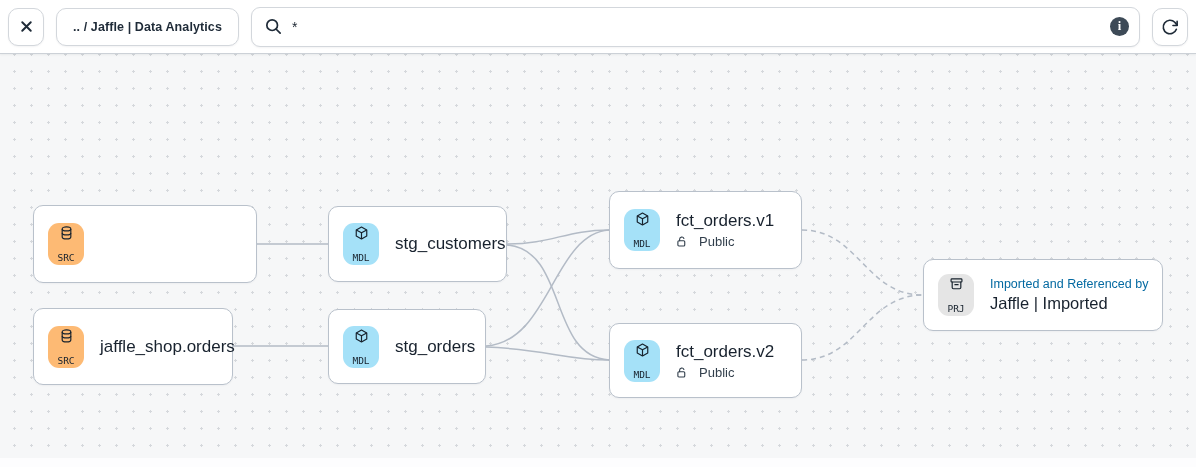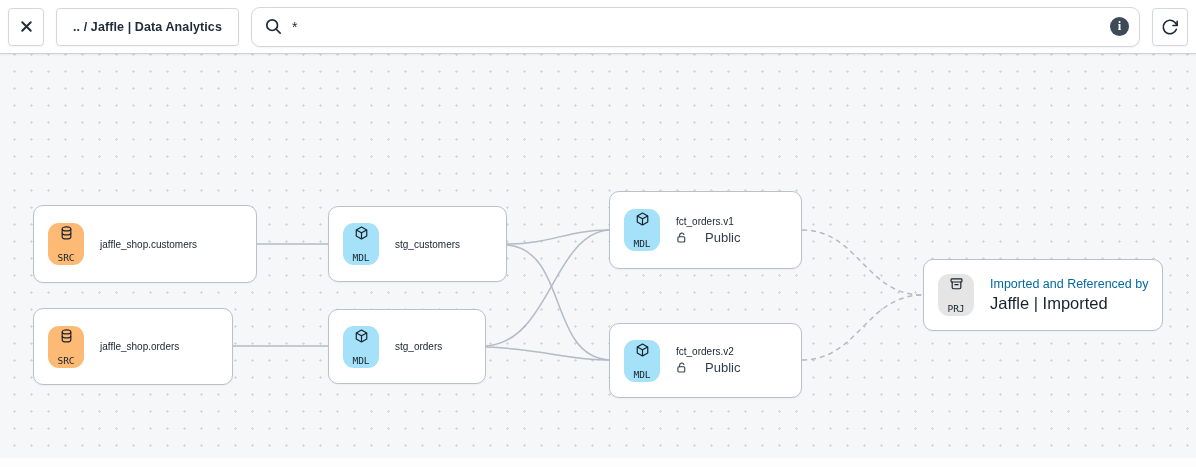--- a/index.html
+++ b/index.html
@@ -4,21 +4,21 @@
 <style>
   * { margin:0; padding:0; box-sizing:border-box; }
   html,body { width:1196px; height:467px; overflow:hidden; background:#ffffff;
     font-family:"Liberation Sans", sans-serif; color:#1a2430; }
   .app { position:relative; width:1196px; height:467px; }
 
   
   .toolbar { position:absolute; top:0; left:0; right:0; height:54px; background:#ffffff;
     border-bottom:1px solid #ccd1d7; box-shadow:0 1px 2px rgba(20,30,40,.06);
     display:flex; align-items:center; padding:0 8px; gap:12px; z-index:5; }
-  .tb-btn { background:#fff; border:1px solid #d3d7dc; border-radius:4px; height:38px;
+  .tb-btn { background:#fff; border:1px solid #d3d7dc; border-radius:10px; height:38px;
     display:flex; align-items:center; justify-content:center; cursor:pointer;
     box-shadow:0 1px 2px rgba(16,24,40,.05); color:#1f2b38; }
   .tb-btn.square { width:36px; flex:0 0 auto; }
   .tb-btn.crumb { padding:0 16px; font-size:12.5px; font-weight:700; letter-spacing:.1px;
     white-space:nowrap; flex:0 0 auto; }
   .searchbox { flex:1; height:40px; background:#fff; border:1px solid #d3d7dc; border-radius:9px;
     box-shadow:0 1px 2px rgba(16,24,40,.05); display:flex; align-items:center;
     padding:0 10px 0 12px; gap:9px; }
   .searchbox input { flex:1; border:none; outline:none; font-size:14px; color:#1a2430;
     font-family:"Liberation Sans", sans-serif; background:transparent; }
@@ -39,24 +39,24 @@
     box-shadow:0 1px 2px rgba(16,24,40,.04); }
   .badge { width:36px; height:42px; border-radius:11px; flex:0 0 auto;
     display:flex; flex-direction:column; align-items:center; justify-content:center; gap:12px; }
   .badge svg { display:block; }
   .badge .btxt { font-family:"DejaVu Sans Mono", monospace; font-size:9.5px; line-height:10px;
     color:#17222d; letter-spacing:0; }
   .badge.src { background:#fdba74; }
   .badge.mdl { background:#a5e1f8; }
   .badge.prj { background:#e5e5e5; }
   .ntext { display:flex; flex-direction:column; justify-content:center; gap:3px; min-width:0; }
-  .title { font-size:10px; font-weight:500; color:#18222e; white-space:nowrap; }
+  .title { font-size:17px; font-weight:500; color:#18222e; white-space:nowrap; }
   .title.big { font-size:16.5px; }
   .subtitle { font-size:12.5px; color:#0369a1; white-space:nowrap; }
-  .access { display:flex; align-items:center; gap:17px; color:#323f4c; font-size:13px; }
+  .access { display:flex; align-items:center; gap:11px; color:#323f4c; font-size:13px; }
   .bottom-strip { position:absolute; left:0; right:0; bottom:0; height:9px; background:#fdfdfe; }
 </style>
 </head>
 <body>
 
 <div class="app">
 
   <header class="toolbar">
     <button class="tb-btn square">
       <svg width="17" height="17" viewBox="0 0 20 20">
@@ -102,23 +102,20 @@
       <div class="badge src">
         <svg width="15" height="16" viewBox="0 0 16 16">
           <g stroke="#17222d" stroke-width="1.25" fill="none">
             <ellipse cx="8" cy="3.6" rx="4.6" ry="2.1"></ellipse>
             <path d="M3.4 3.6 v8.6 c0 1.16 2.06 2.1 4.6 2.1 s4.6 -.94 4.6 -2.1 V3.6"></path>
             <path d="M3.4 7.9 c0 1.16 2.06 2.1 4.6 2.1 s4.6 -.94 4.6 -2.1"></path>
           </g>
         </svg>
         <span class="btxt">SRC</span>
       </div>
-      <div class="ntext">
-        <div class="title">jaffle_shop.customers</div>
-      </div>
     </div>
 
     <div class="node" style="left:33px; top:254px; width:200px; height:77px">
       <div class="badge src">
         <svg width="15" height="16" viewBox="0 0 16 16">
           <g stroke="#17222d" stroke-width="1.25" fill="none">
             <ellipse cx="8" cy="3.6" rx="4.6" ry="2.1"></ellipse>
             <path d="M3.4 3.6 v8.6 c0 1.16 2.06 2.1 4.6 2.1 s4.6 -.94 4.6 -2.1 V3.6"></path>
             <path d="M3.4 7.9 c0 1.16 2.06 2.1 4.6 2.1 s4.6 -.94 4.6 -2.1"></path>
           </g>

